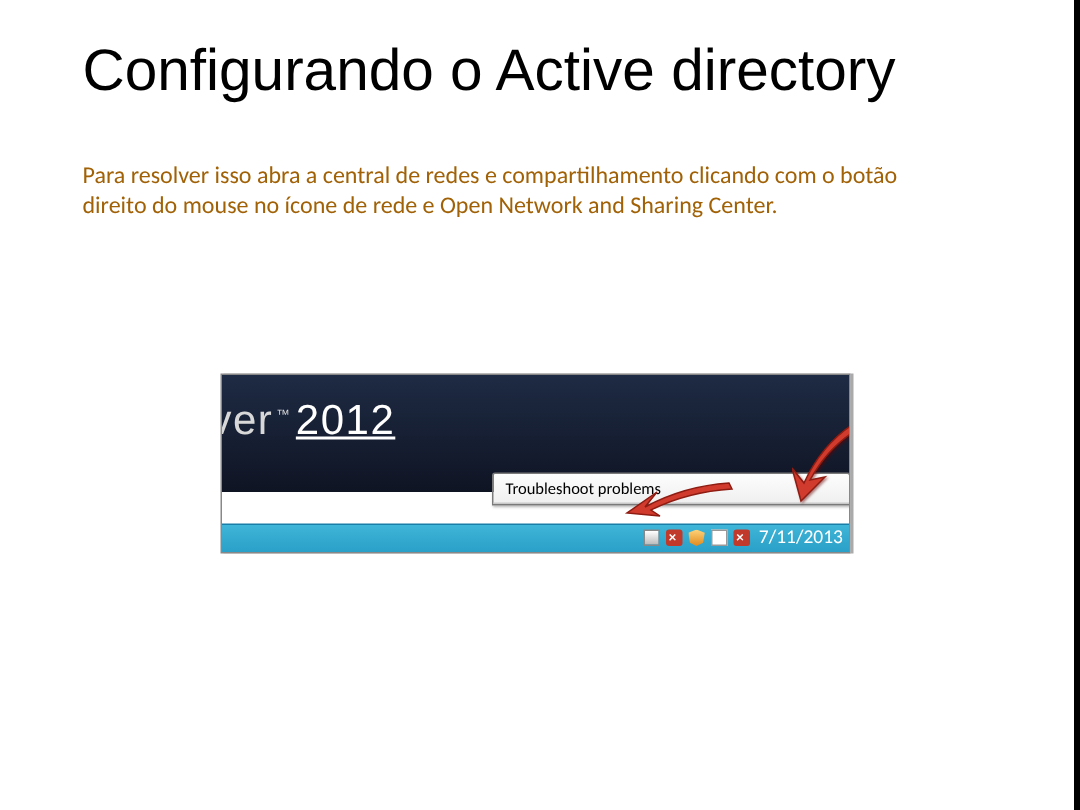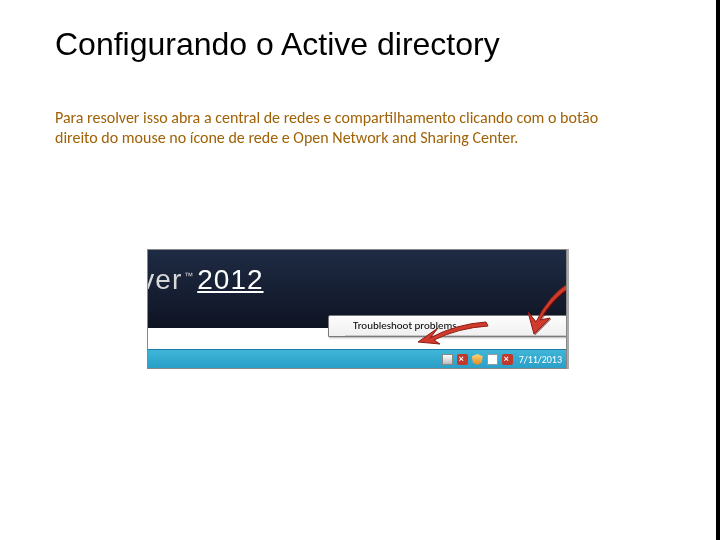--- a/index.html
+++ b/index.html
@@ -13,21 +13,21 @@
   }
   .slide {
     width: 720px;
     height: 540px;
     position: relative;
     box-sizing: border-box;
     border-right: 4px solid #000;
   }
   .title {
     font-family: "Trebuchet MS", "Segoe UI", sans-serif;
-    font-size: 32px;
+    font-size: 39px;
     color: #000;
     position: absolute;
     top: 26px;
     left: 55px;
   }
   .body-text {
     position: absolute;
     top: 108px;
     left: 55px;
     width: 580px;
@@ -78,21 +78,20 @@
   .popup {
     position: absolute;
     left: 180px;
     top: 65px;
     width: 237px;
     background: linear-gradient(#fdfdfd, #efefef);
     border: 1px solid #7a7a7a;
     border-radius: 2px 2px 0 0;
     box-shadow: 1px 1px 2px rgba(0,0,0,0.3);
     font-size: 11px;
-    padding-left: 16px;
   }
   .popup-item {
     padding: 3px 8px;
   }
   .popup-sep {
     height: 0;
     border-top: 1px solid #c8c8c8;
     margin: 0;
   }
   .taskbar {
@@ -107,21 +106,21 @@
   .tray {
     position: absolute;
     right: 4px;
     bottom: 2px;
     color: #fff;
     font-size: 10px;
     display: flex;
     align-items: center;
     gap: 6px;
   }
-  .tray-date { color: #fff; font-size: 10px; text-align: center; }
+  .tray-date { color: #fff; font-size: 13px; text-align: center; }
   .tray-icons { display: flex; gap: 4px; align-items: center; }
   .ico { width: 11px; height: 11px; display: inline-block; }
   .ico.net {
     background: linear-gradient(#fff, #bbb);
     border: 1px solid #888;
     box-sizing: border-box;
   }
   .ico.err {
     background: #c0392b;
     border-radius: 2px;

